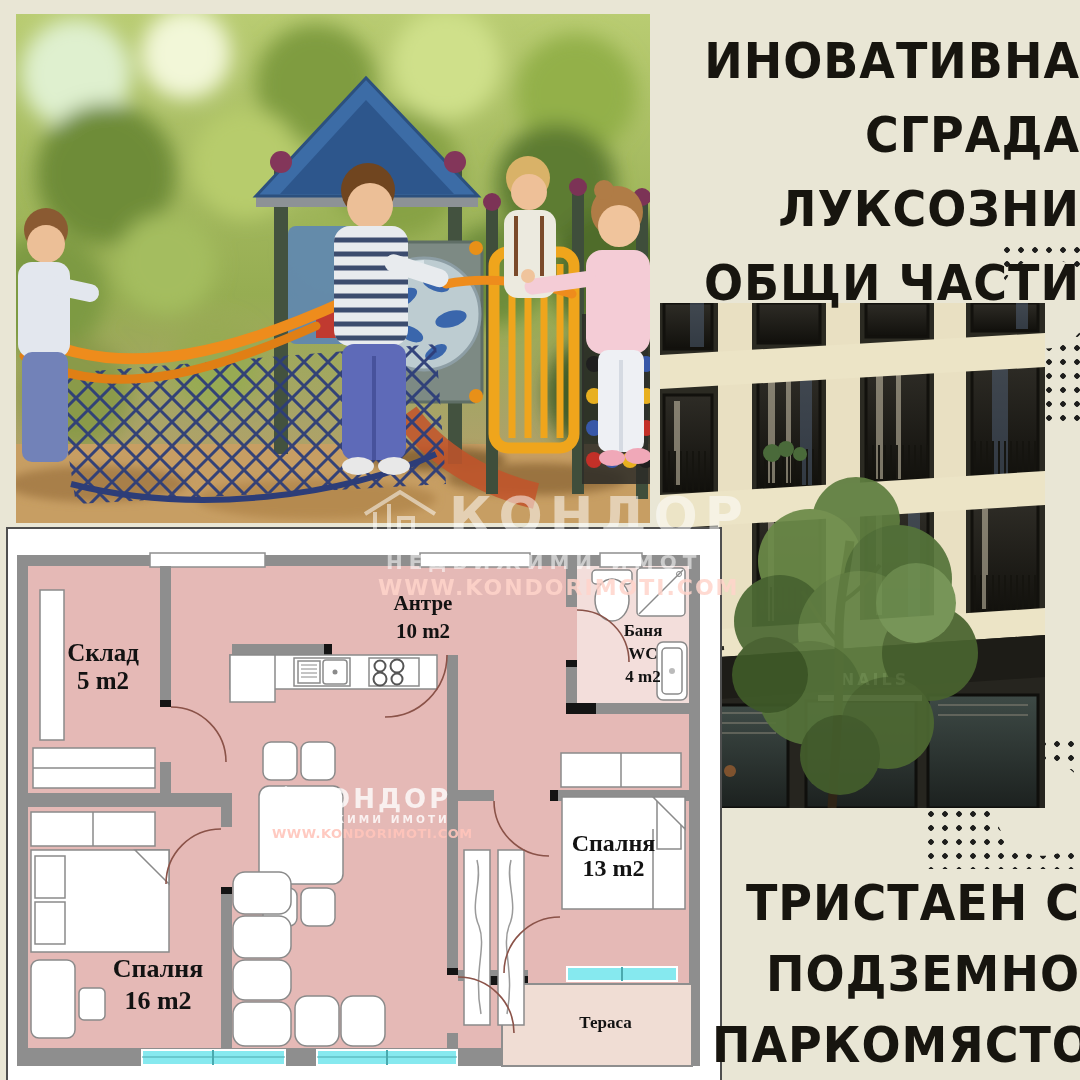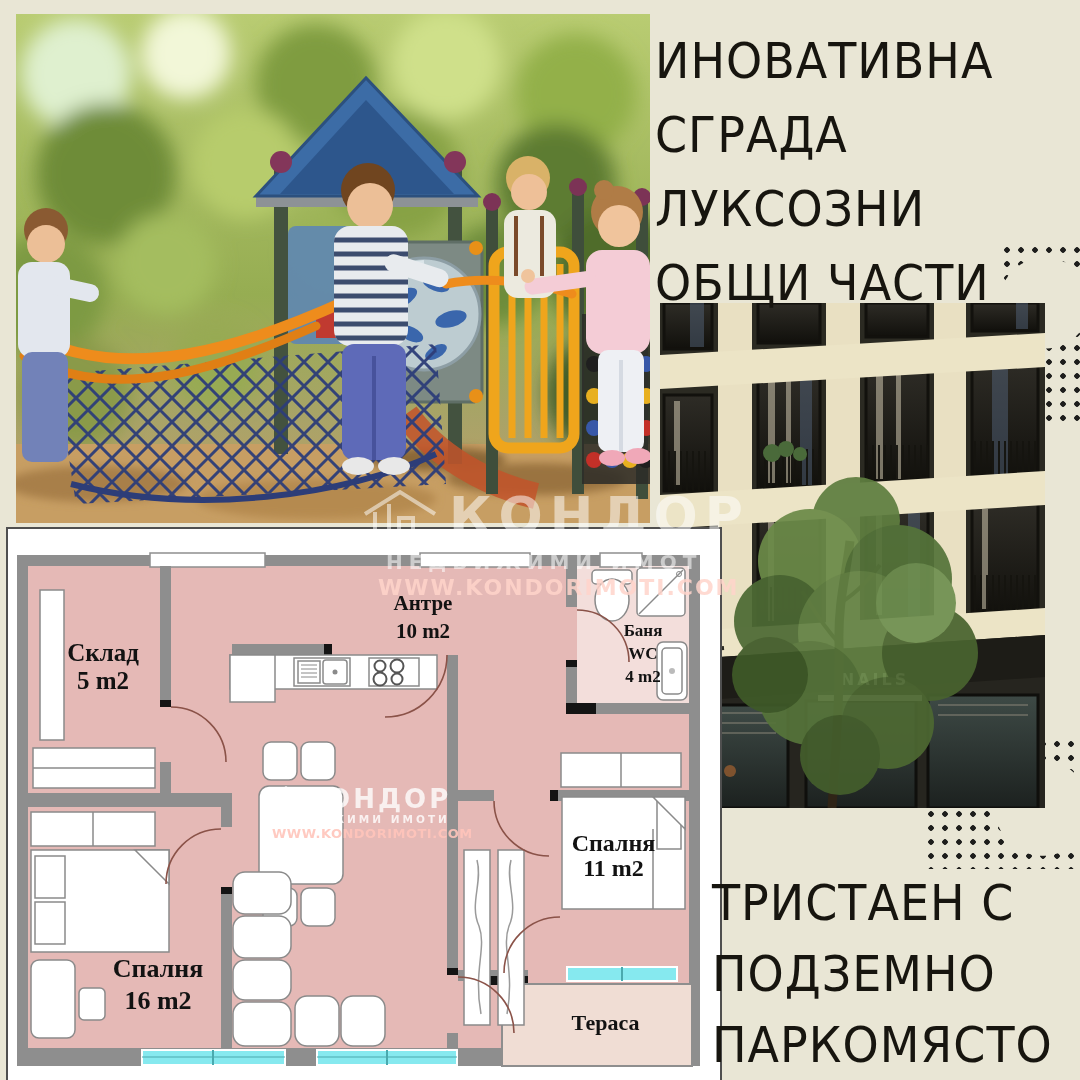--- a/index.html
+++ b/index.html
@@ -2,21 +2,21 @@
 <html><head>
 <meta charset="utf-8">
 <style>
   html,body { margin:0; padding:0; background:#888; }
   .canvas {
     position:relative; width:1080px; height:1080px; margin:0 auto;
     background:#e9e6d5; overflow:hidden;
     font-family:"DejaVu Sans", sans-serif;
   }
   
-  .headline { position:absolute; color:#17150f; font-weight:normal; text-align:left; z-index:6; }
+  .headline { position:absolute; color:#17150f; font-weight:bold; text-align:right; z-index:6; }
   .headline .hl { font-size:46px; letter-spacing:1px; transform:scaleY(1.1); transform-origin:top; }
   #headline-top  { left:655px; top:20px;  width:425px; }
   #headline-top .hl { line-height:74px; }
   #headline-bottom { left:712px; top:864px; width:368px; }
   #headline-bottom .hl { line-height:71px; }
   
   .photo { position:absolute; z-index:2; }
   #playground-photo { left:16px; top:14px; width:634px; height:509px; }
   #building-photo  { left:660px; top:303px; width:385px; height:505px; }
   .photo svg { display:block; }
@@ -47,21 +47,21 @@
     position:absolute; text-align:center; color:#121212; z-index:4;
     font-family:"Liberation Serif","DejaVu Serif",serif; font-weight:bold;
   }
   .plan-label div { white-space:nowrap; }
   #lbl-storage  { left:25px;  top:96px;  width:140px; font-size:25px; line-height:28px;margin-top:14px; }
   #lbl-hallway  { left:345px; top:60px;  width:140px; font-size:21px; line-height:28px; }
   #lbl-bathroom { left:580px; top:90px;  width:110px; font-size:17px; line-height:23px; }
   #lbl-living   { left:290px; top:297px; width:180px; font-size:22px; line-height:23px; }
   #lbl-bedroom1 { left:75px;  top:424px; width:150px; font-size:26px; line-height:32px; }
   #lbl-bedroom2 { left:528px; top:302px; width:155px; font-size:24px; line-height:25px; }
-  #lbl-terrace  { left:520px; top:480px; width:155px; font-size:22px; line-height:28px; }
+  #lbl-terrace  { left:520px; top:480px; width:155px; font-size:17px; line-height:28px; }
   
   .wm { position:absolute; z-index:5; text-align:center; font-weight:bold; }
   .wm-brandrow { display:flex; align-items:flex-start; justify-content:center; gap:10px; }
   #wm-big { left:378px; top:488px; width:355px; }
   #wm-big .wm-brand { font-size:52px; letter-spacing:7px; color:rgba(255,255,255,0.52); line-height:56px; }
   #wm-big .wm-tagline { font-size:20px; letter-spacing:6px; color:rgba(255,255,255,0.55); margin-top:2px; }
   #wm-big .wm-url { font-size:22px; letter-spacing:2px; color:rgba(255,212,202,0.85); margin-top:1px; }
   #wm-small { left:272px; top:785px; width:180px; }
   #wm-small .wm-brand { font-size:26px; letter-spacing:3px; color:rgba(255,255,255,0.78); line-height:28px; }
   #wm-small .wm-tagline { font-size:10.5px; letter-spacing:3px; color:rgba(255,255,255,0.8); margin-top:0; }
@@ -520,21 +520,21 @@
       <div>Баня</div>
       <div>WC</div>
       <div>4 m2</div>
     </div>
     <div class="plan-label" id="lbl-bedroom1">
       <div>Спалня</div>
       <div>16 m2</div>
     </div>
     <div class="plan-label" id="lbl-bedroom2">
       <div>Спалня</div>
-      <div>11 m2</div>
+      <div>13 m2</div>
     </div>
     <div class="plan-label" id="lbl-terrace">
       <div>Тераса</div>
     </div>
   </div>
 
   <div class="wm" id="wm-big">
     <div class="wm-brandrow">
       <span>
         <svg width="78" height="56" viewBox="0 0 78 56">

